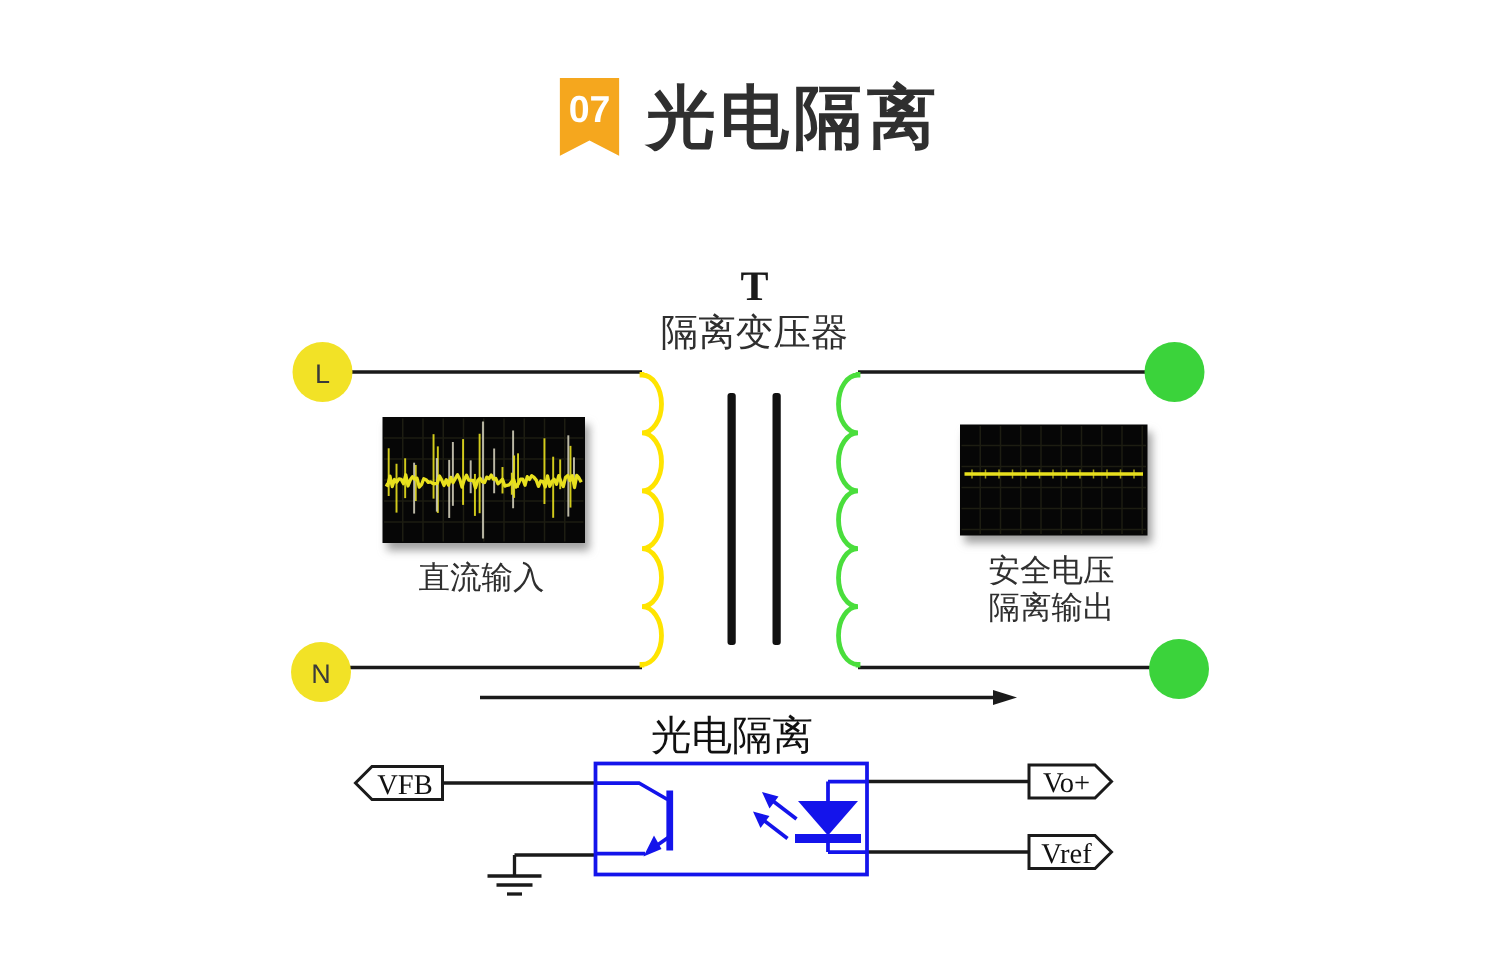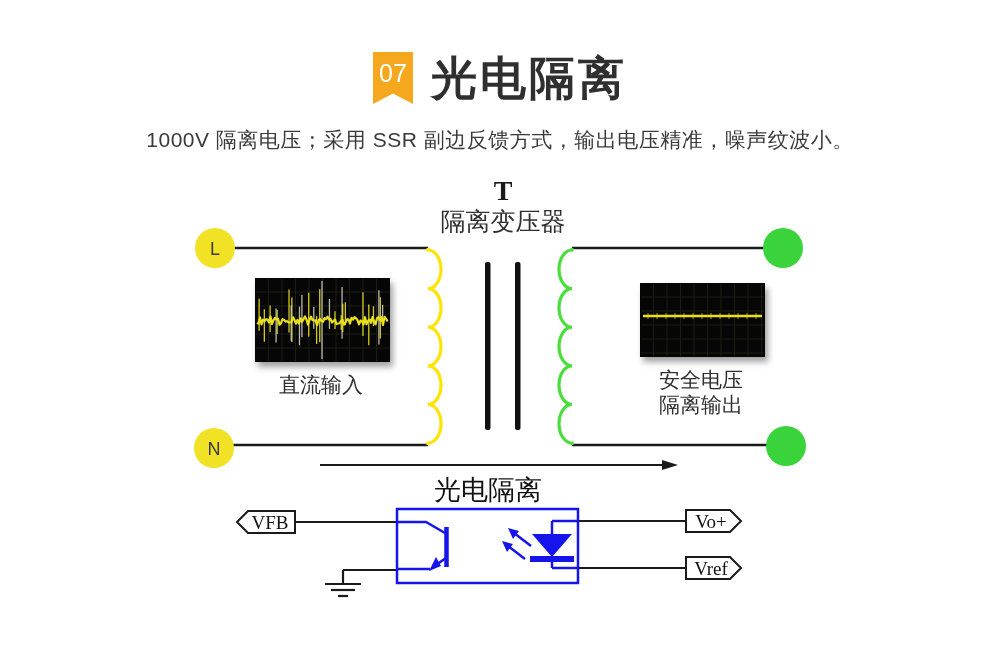--- a/index.html
+++ b/index.html
@@ -2,41 +2,40 @@
 <html><head>
 <meta charset="utf-8">
 <style>
   html,body{margin:0;padding:0;background:#ffffff;}
   body{width:1000px;height:650px;position:relative;overflow:hidden;
        font-family:"Liberation Sans","DejaVu Sans",sans-serif;color:#2f2f2f;}
   .stage{position:absolute;inset:0;width:1000px;height:650px;}
   .header{position:absolute;top:52px;left:0;width:1000px;display:flex;
           justify-content:center;align-items:center;gap:18px;}
   .badge{width:40px;height:52px;display:flex;justify-content:center;align-items:flex-start;
-         padding-top:7px;box-sizing:border-box;color:#ffffff;font-size:25px;font-weight:normal;
+         padding-top:7px;box-sizing:border-box;color:#ffffff;font-size:25px;font-weight:bold;
          clip-path:polygon(0 0,100% 0,100% 100%,50% 80%,0 100%);}
   .title{font-size:46px;font-weight:bold;color:#2f2f2f;letter-spacing:3px;line-height:1;}
   .subtitle{position:absolute;top:126px;left:0;width:1000px;text-align:center;
             font-size:21px;color:#3a3a3a;letter-spacing:0.5px;}
   svg{position:absolute;top:0;left:0;}
   text{font-family:"Liberation Sans","DejaVu Sans",sans-serif;}
   .serif{font-family:"Liberation Serif","DejaVu Serif",serif;}
   .scope-shadow{filter:drop-shadow(3px 5px 3px rgba(110,110,110,0.65));}
 </style>
 </head>
 <body>
 
 <div class="stage">
 
   <div class="header">
     <div class="badge" id="badge" style="background: rgb(245, 167, 30);">07</div>
     <div class="title">光电隔离</div>
   </div>
 
-  <div class="subtitle">1000V 隔离电压；采用 SSR 副边反馈方式，输出电压精准，噪声纹波小。</div>
 
   <svg width="1000" height="650" viewBox="0 0 1000 650">
 
     <text x="503" y="200" text-anchor="middle" class="serif" font-size="28" font-weight="bold" fill="#1a1a1a">T</text>
     <text x="503" y="230" text-anchor="middle" font-size="25" fill="#2f2f2f">隔离变压器</text>
 
     <g stroke="#1a1a1a" stroke-width="2.4">
       <line x1="233" y1="248" x2="428" y2="248"></line>
       <line x1="233" y1="445" x2="428" y2="445"></line>
       <line x1="572" y1="248" x2="766" y2="248"></line>

